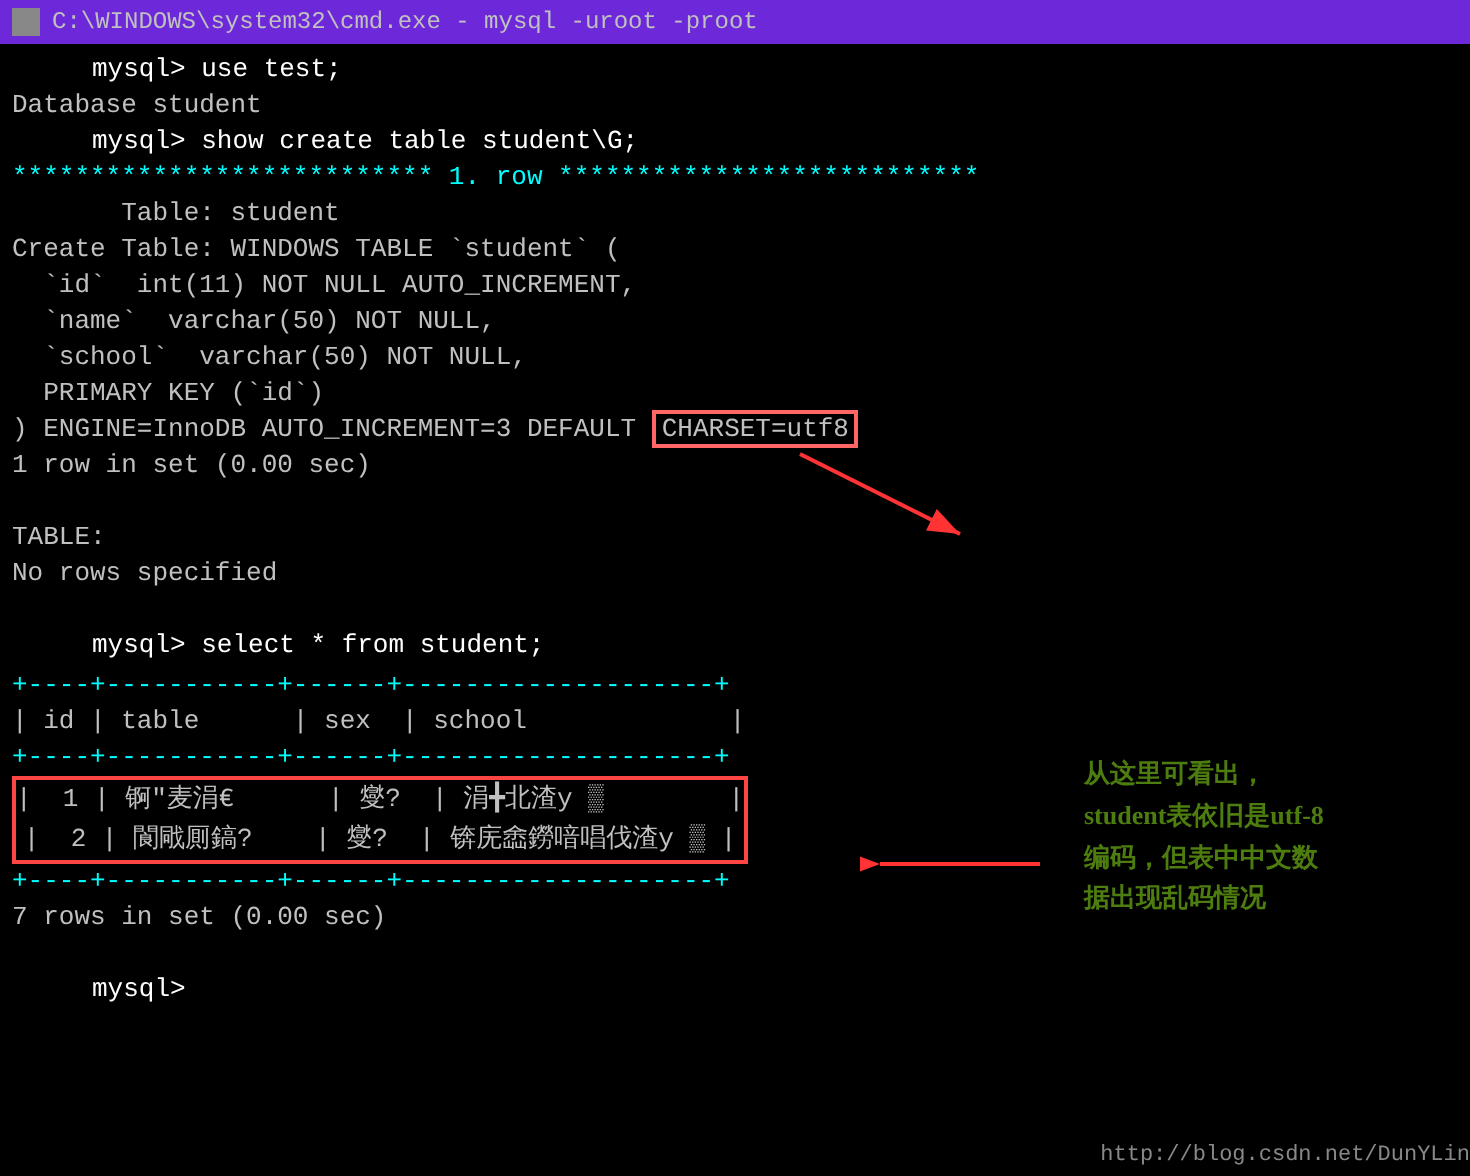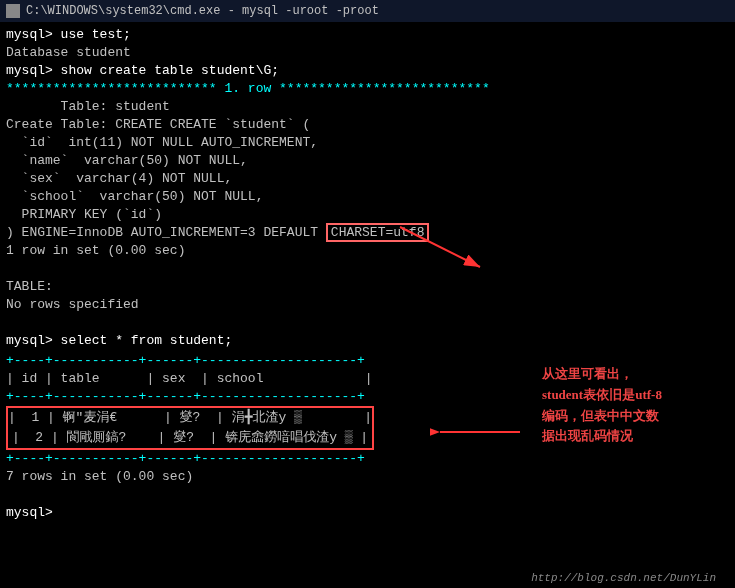--- a/index.html
+++ b/index.html
@@ -9,21 +9,21 @@
       background: #000;
       font-family: 'Courier New', Courier, monospace;
       font-size: 13px;
       color: #c0c0c0;
       overflow: hidden;
       position: relative;
     }
 
     
     .title-bar {
-      background: #0f172a;
+      background: #6d28d9;
       color: #c0c0c0;
       padding: 2px 6px;
       font-size: 12px;
       display: flex;
       align-items: center;
       height: 22px;
     }
     .title-icon {
       width: 14px;
       height: 14px;
@@ -41,64 +41,62 @@
       height: calc(588px - 22px);
       overflow: hidden;
     }
 
     .line {
       line-height: 18px;
       white-space: pre;
     }
 
     .cyan { color: #00ffff; }
-    .white { color: #ffffff; }
+    .white { color: #ffffff; margin-left: 40px; }
 
     
     .charset-box {
       border: 2px solid #ff6666;
       padding: 0 3px;
       color: #c0c0c0;
       display: inline;
     }
 
     
     .table-section {
       margin-top: 2px;
     }
 
     
     .footer-text {
       position: absolute;
       bottom: 4px;
-      right: 19px;
+      right: 0;
       color: #888;
       font-size: 11px;
-      font-style: italic;
     }
   </style>
 </head>
 <body>
 
 <div class="title-bar">
   <span class="title-icon"></span>
   <span>C:\WINDOWS\system32\cmd.exe - mysql  -uroot -proot</span>
 </div>
 
 <div class="terminal">
 
   <div class="line white">mysql&gt; use test;</div>
   <div class="line">Database student</div>
   <div class="line white">mysql&gt; show create table student\G;</div>
   <div class="line cyan">*************************** 1. row ***************************</div>
   <div class="line">       Table: student</div>
-  <div class="line">Create Table: CREATE CREATE `student` (</div>
+  <div class="line">Create Table: WINDOWS TABLE `student` (</div>
   <div class="line">  `id`  int(11) NOT NULL AUTO_INCREMENT,</div>
   <div class="line">  `name`  varchar(50) NOT NULL,</div>
-  <div class="line">  `sex`  varchar(4) NOT NULL,</div>
   <div class="line">  `school`  varchar(50) NOT NULL,</div>
   <div class="line">  PRIMARY KEY (`id`)</div>
   <div class="line">) ENGINE=InnoDB AUTO_INCREMENT=3 DEFAULT <span class="charset-box">CHARSET=utf8</span></div>
   <div class="line">1 row in set (0.00 sec)</div>
   <div class="line"> </div>
   <div class="line">TABLE:</div>
   <div class="line">No rows specified</div>
   <div class="line"> </div>
   <div class="line white">mysql&gt; select * from student;</div>
 
@@ -130,21 +128,21 @@
 
   <svg style="position:absolute; right:205px; top:390px; pointer-events:none;" width="100" height="40">
     <defs>
       <marker id="arrowhead2" markerWidth="8" markerHeight="6" refX="0" refY="3" orient="auto">
         <polygon points="8 0, 0 3, 8 6" fill="#ff3333"></polygon>
       </marker>
     </defs>
     <line x1="90" y1="20" x2="10" y2="20" stroke="#ff3333" stroke-width="2" marker-end="url(#arrowhead2)"></line>
   </svg>
 
-  <div style="position:absolute; right:8px; top:342px; width:185px; color:#ef4444; font-size:13px; font-family:SimSun,'宋体',serif; line-height:1.6; font-weight:bold;">
+  <div style="position:absolute; right:8px; top:355px; width:185px; color:#4d7c0f; font-size:13px; font-family:SimSun,'宋体',serif; line-height:1.6; font-weight:bold;">
     <span>从这里可看出，<br>student表依旧是utf-8<br>编码，但表中中文数<br>据出现乱码情况</span>
   </div>
 
   <div class="footer-text">
     <span>http://blog.csdn.net/DunYLin</span>
   </div>
 
 </div>
 
 </body></html>

